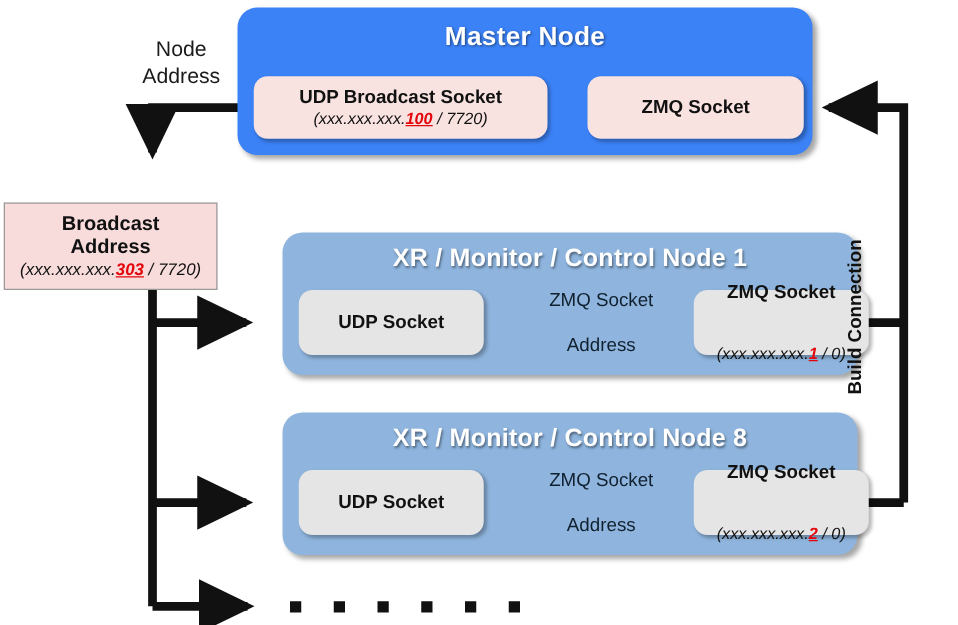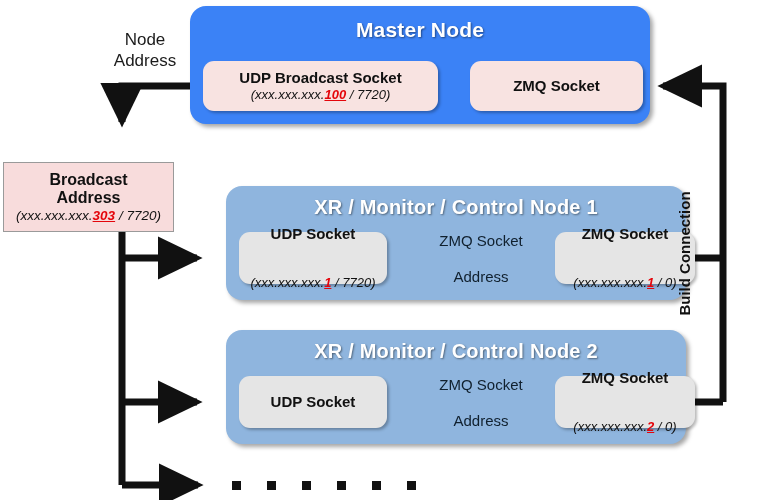--- a/index.html
+++ b/index.html
@@ -119,42 +119,39 @@
     <div class="b-addr">
       <span>(xxx.xxx.xxx.</span><span class="hl">303</span><span> / 7720)</span>
     </div>
   </div>
 
   <div class="group node" style="left:190px;top:186px;width:460px;height:114px;">
     <div class="group-title">XR / Monitor / Control Node 1</div>
 
     <div class="socket blue" style="left:13px;top:46px;width:148px;height:52px;">
       <div class="sock-title">UDP Socket</div>
-      <div class="sock-addr">
-        <span>(xxx.xxx.xxx.</span><span class="hl">1</span><span> / 7720)</span>
-      </div>
     </div>
 
     <div class="zmq-label" style="position:absolute;left:175px;top:46px;width:160px;">
       <span>ZMQ Socket</span>
     </div>
     <div class="zmq-label" style="position:absolute;left:175px;top:82px;width:160px;">
       <span>Address</span>
     </div>
 
     <div class="socket blue" style="left:329px;top:46px;width:140px;height:52px;">
       <div class="sock-title">ZMQ Socket</div>
       <div class="sock-addr">
         <span>(xxx.xxx.xxx.</span><span class="hl">1</span><span> / 0)</span>
       </div>
     </div>
   </div>
 
   <div class="group node" style="left:190px;top:330px;width:460px;height:114px;">
-    <div class="group-title">XR / Monitor / Control Node 2</div>
+    <div class="group-title">XR / Monitor / Control Node 8</div>
 
     <div class="socket blue" style="left:13px;top:46px;width:148px;height:52px;">
       <div class="sock-title">UDP Socket</div>
     </div>
 
     <div class="zmq-label" style="position:absolute;left:175px;top:46px;width:160px;">
       <span>ZMQ Socket</span>
     </div>
     <div class="zmq-label" style="position:absolute;left:175px;top:82px;width:160px;">
       <span>Address</span>

